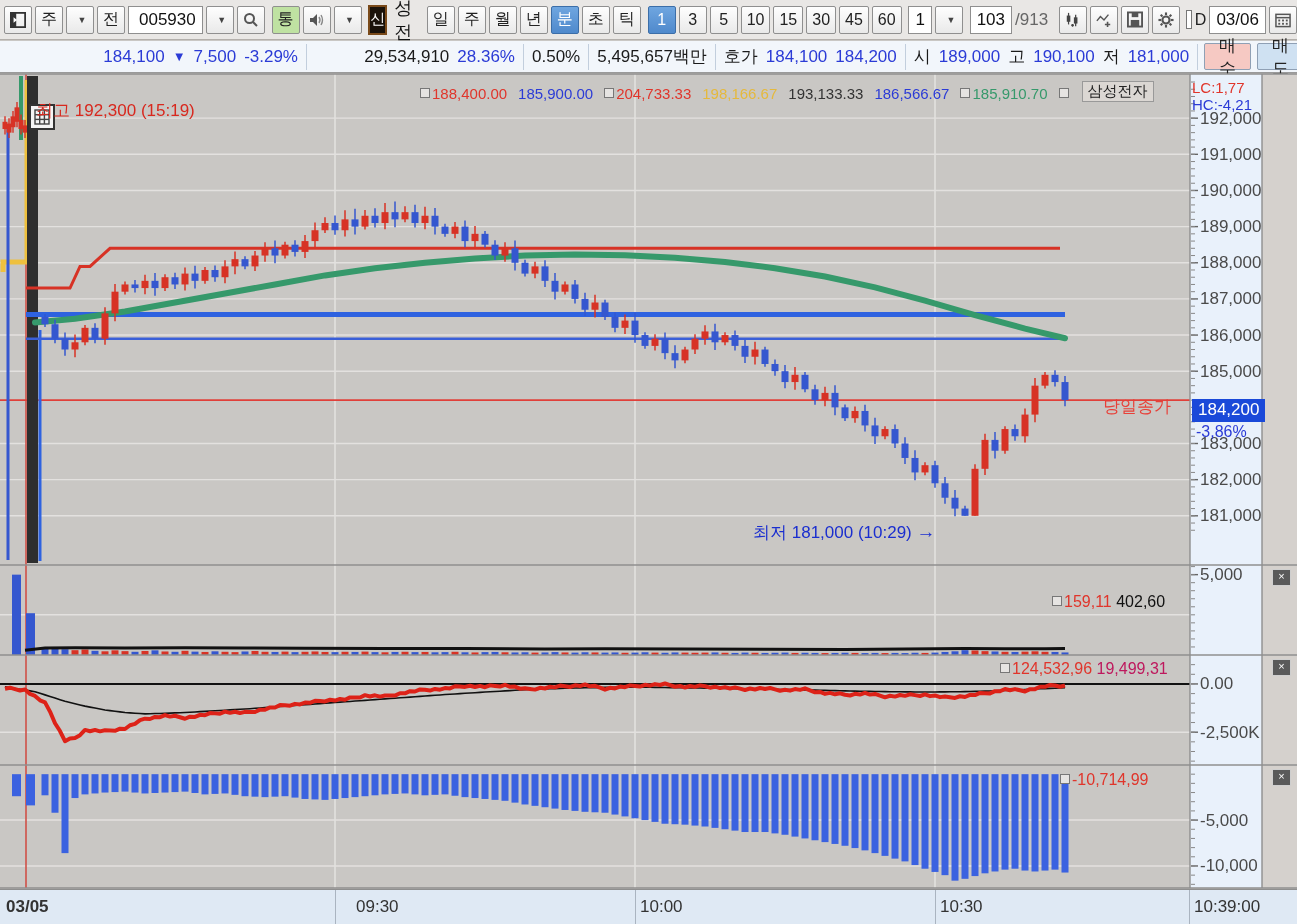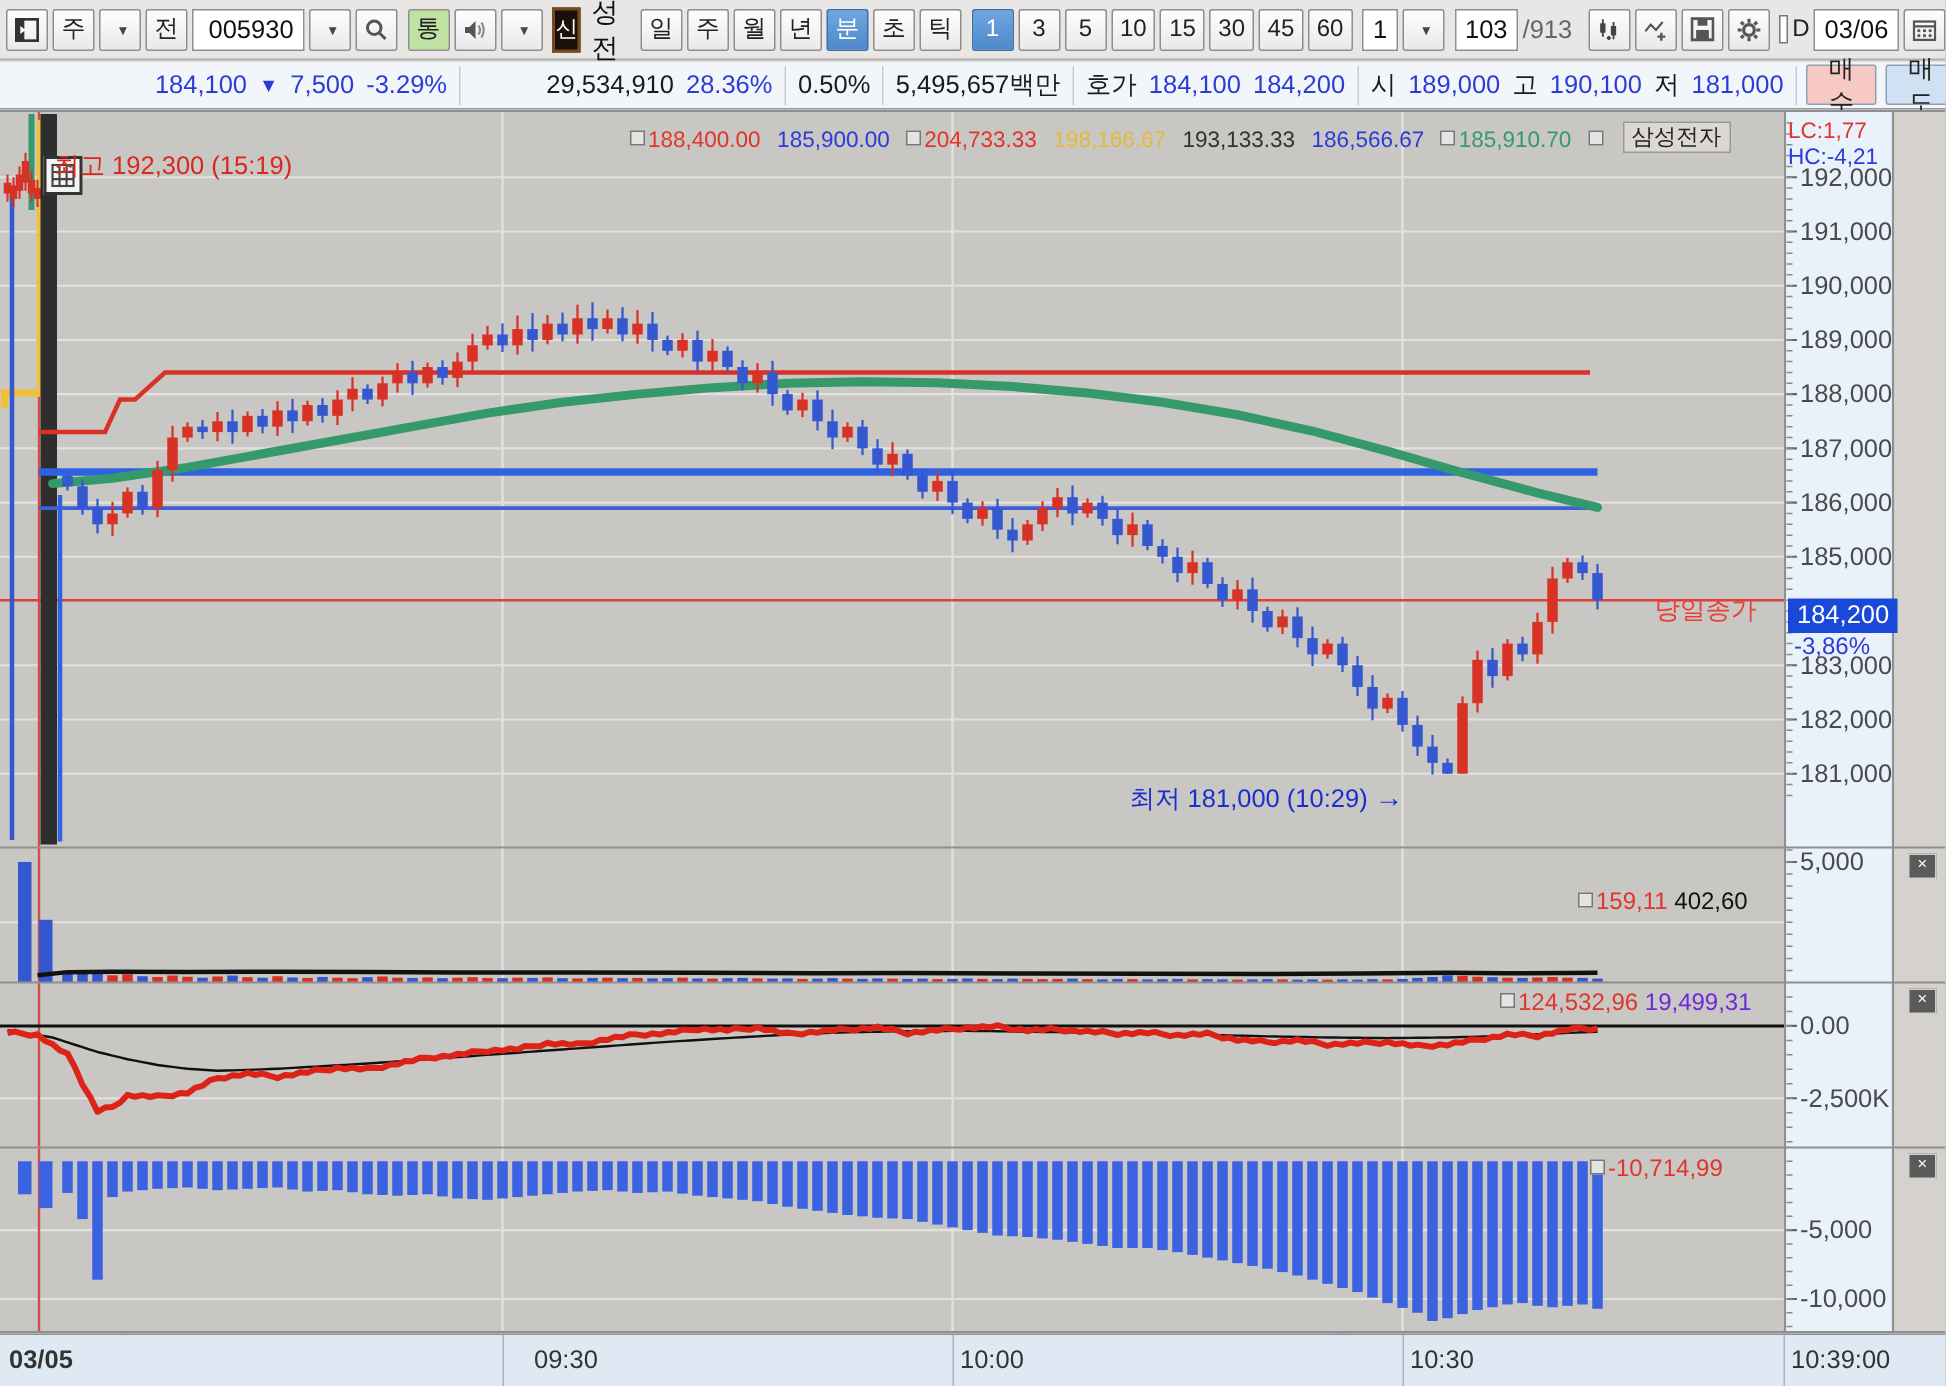--- a/index.html
+++ b/index.html
@@ -876,21 +876,21 @@
   <div class="ov" style="left:36px;top:99px;font-size:17px;color:#d8281e;"><span>최고 192,300 (15:19)</span></div>
   <div class="ov" style="left:753px;top:521px;font-size:17px;color:#1a2ecf;"><span>최저 181,000 (10:29)</span> <b style="font-size:19px;">→</b></div>
   <div class="ov" style="left:1103px;top:395px;font-size:17px;color:#e84038;"><span>당일종가</span></div>
   <div class="ov pricebox" style="left:1192px;top:399px;"><span>184,200</span></div>
   <div class="ov" style="left:1196px;top:423px;font-size:16px;color:#2b3bd6;"><span>-3,86%</span></div>
 
   <div class="ov" style="left:1052px;top:569px;font-size:16px;margin-top:24px;">
     <span class="lgbox"></span><span style="color:#e0352b;">159,11</span> <span style="color:#111;">402,60</span>
   </div>
   <div class="ov" style="left:1000px;top:660px;font-size:16px;">
-    <span class="lgbox"></span><span style="color:#e0352b;">124,532,96</span> <span style="color:#6d28d9;text-align:center;">19,499,31</span>
+    <span class="lgbox"></span><span style="color:#e0352b;">124,532,96</span> <span style="color:#be185d;text-align:center;">19,499,31</span>
   </div>
   <div class="ov" style="left:1060px;top:771px;font-size:16px;">
     <span class="lgbox"></span><span style="color:#e0352b;">-10,714,99</span>
   </div>
 
   <div class="closebtn" style="left:1272px;top:569px;">×</div>
   <div class="closebtn" style="left:1272px;top:659px;">×</div>
   <div class="closebtn" style="left:1272px;top:769px;">×</div>
 
   <div class="timeaxis" id="time-axis">

